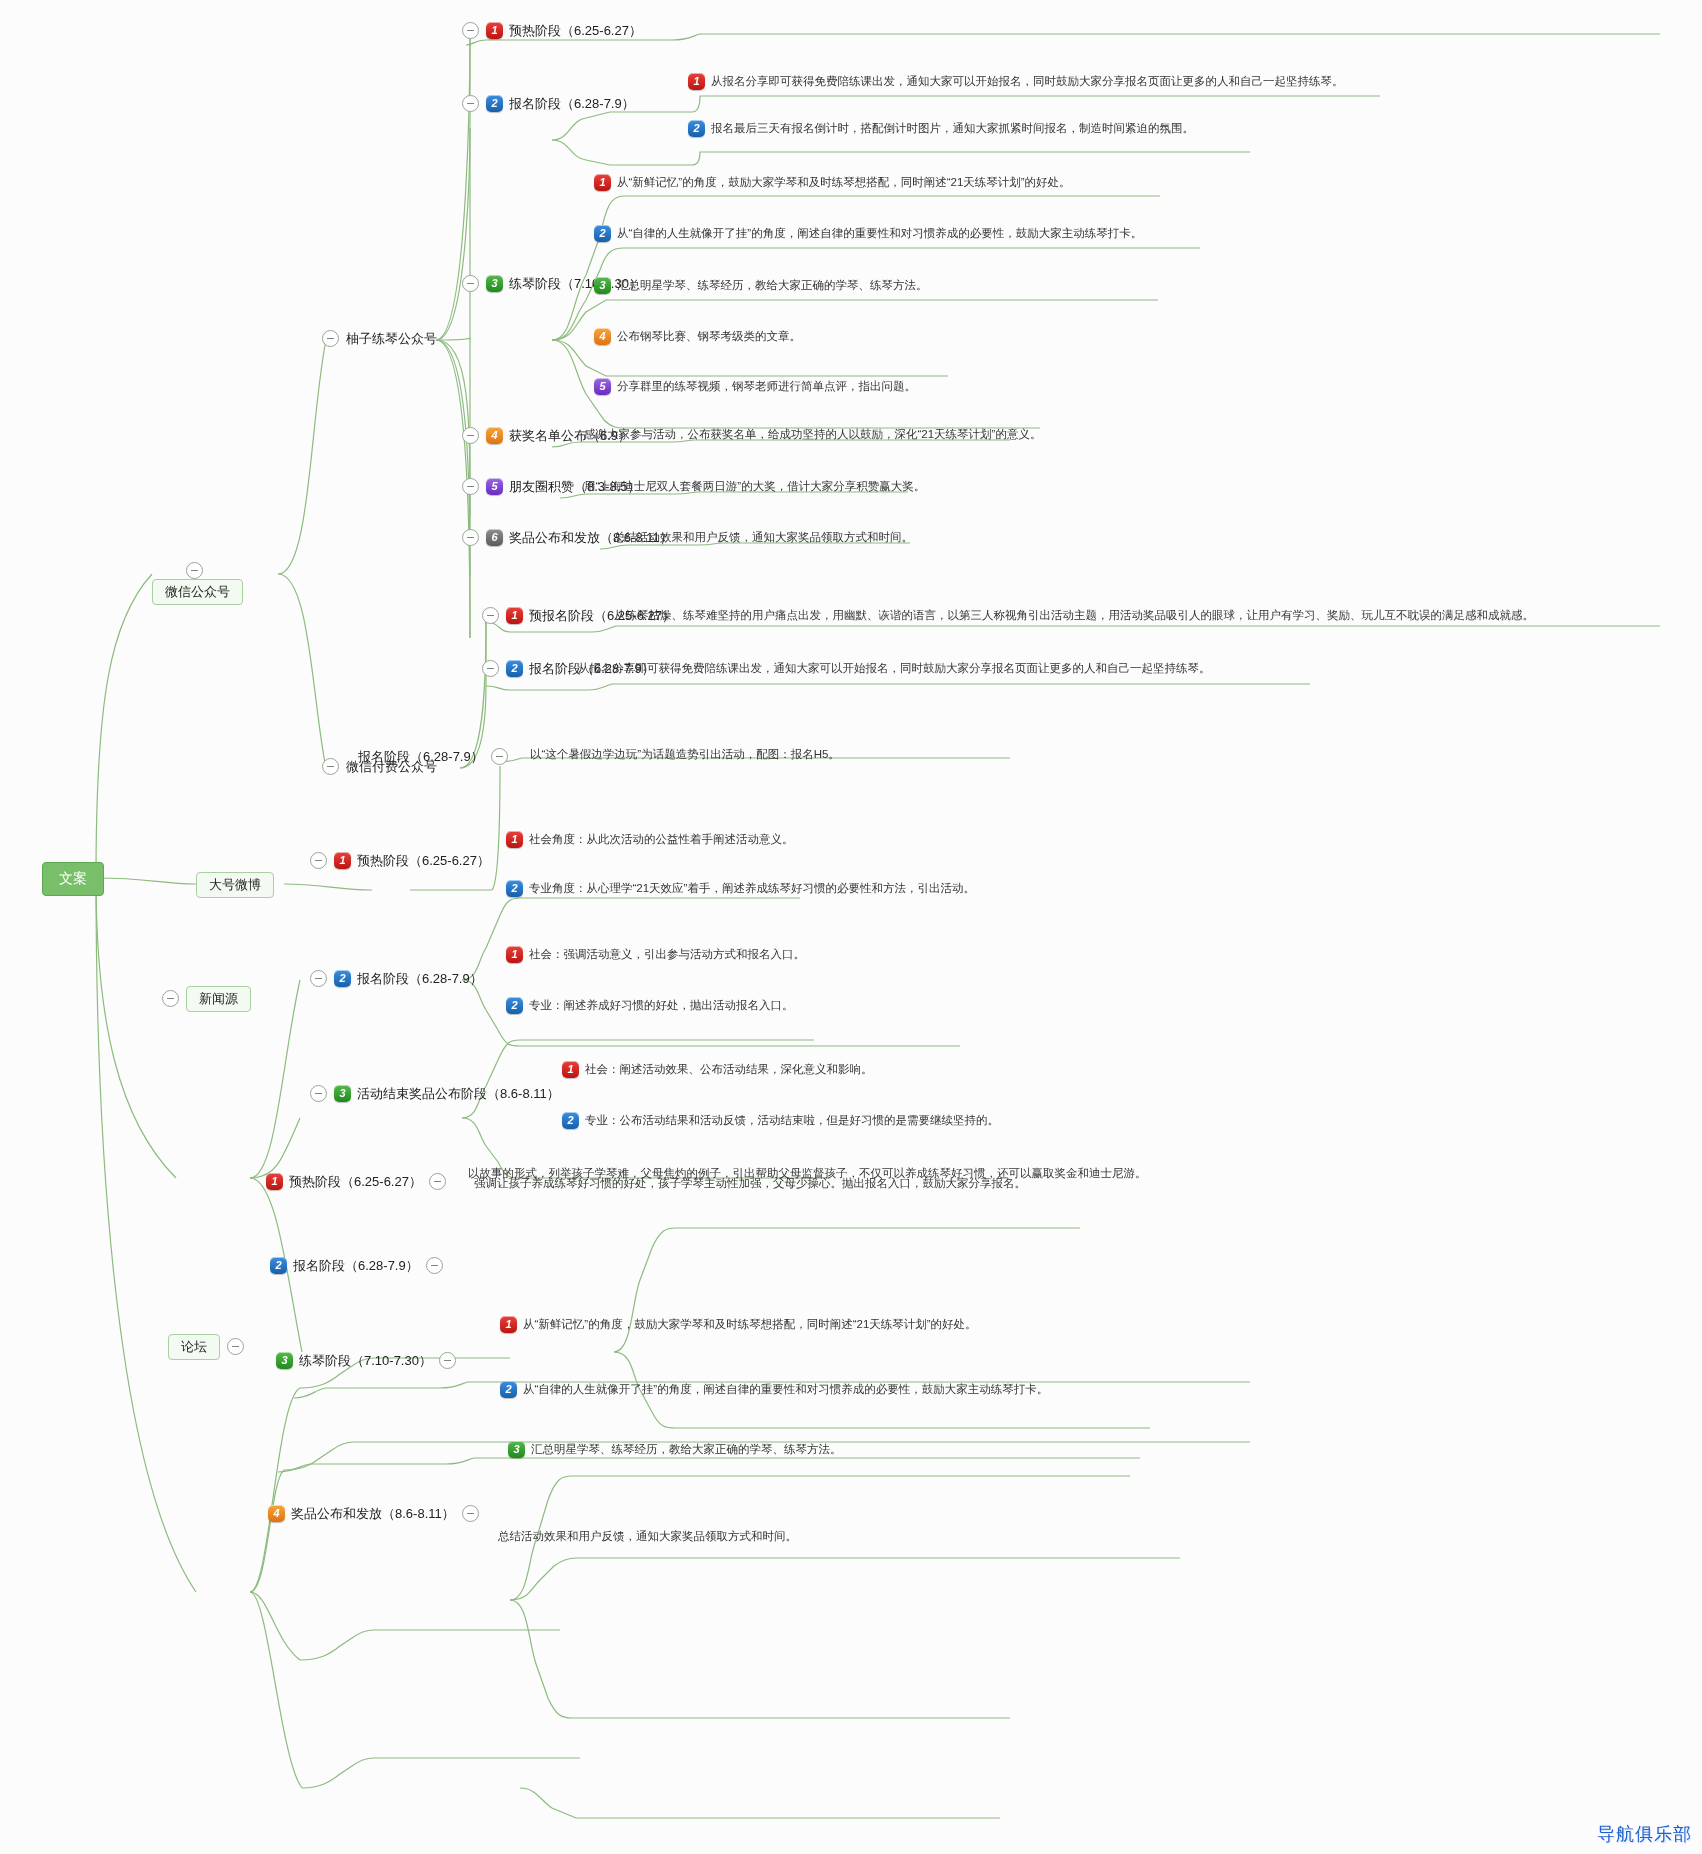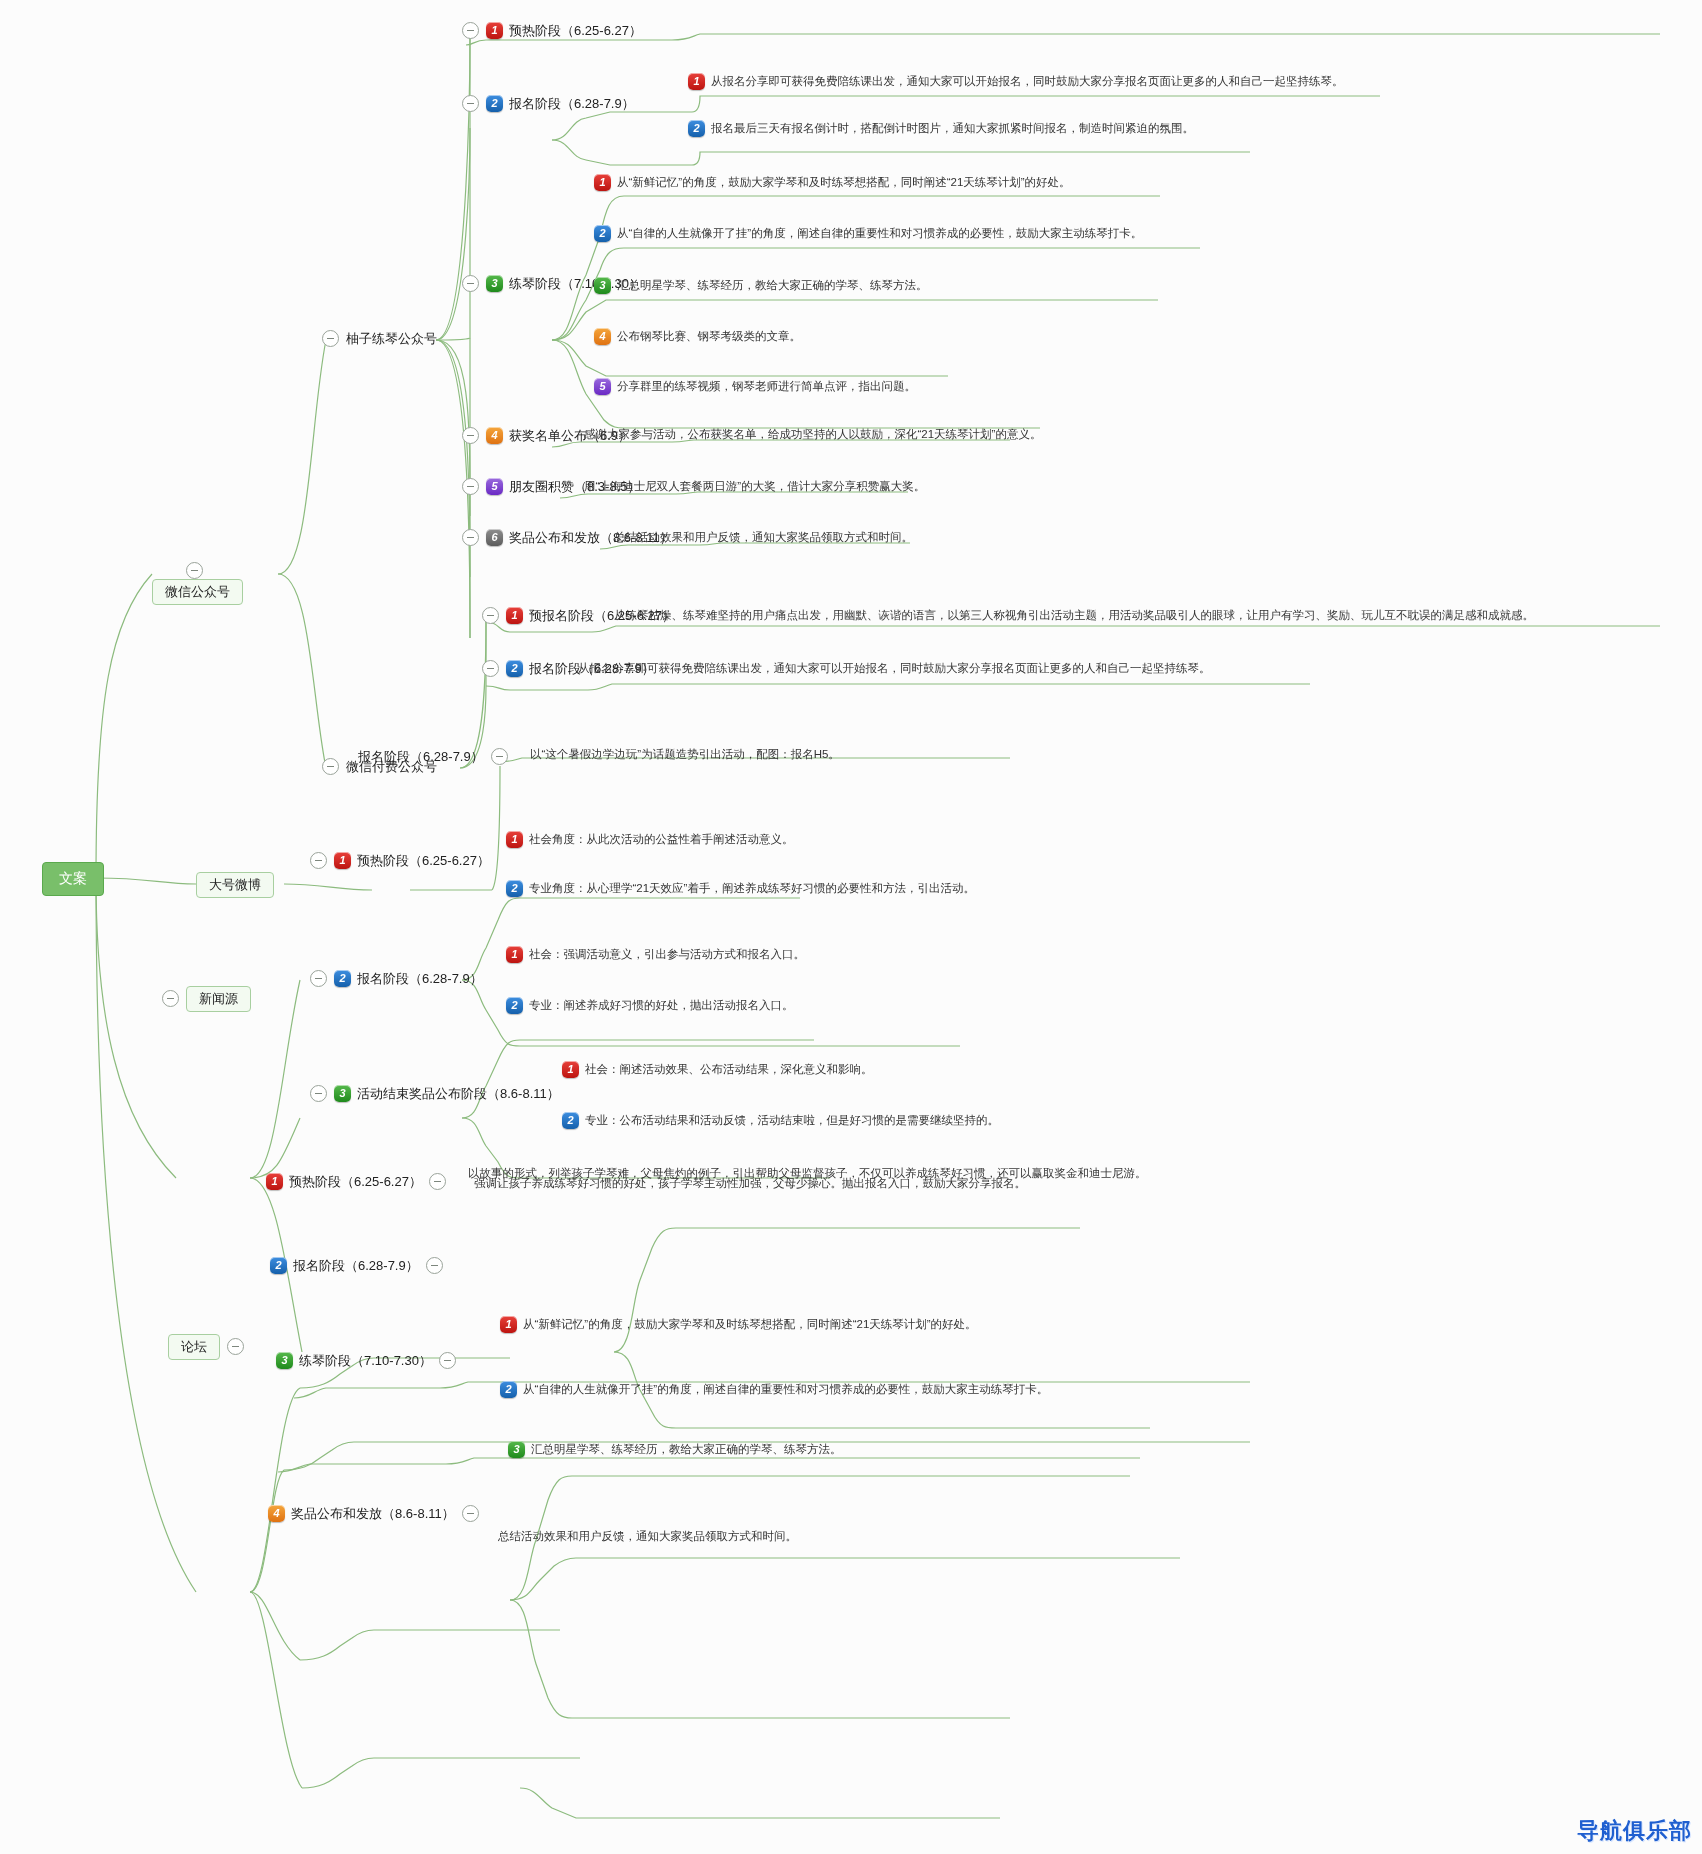--- a/index.html
+++ b/index.html
@@ -49,21 +49,21 @@
     position:absolute;background:#79bf6a;border:1px solid #5aa94d;border-radius:4px;
     color:#fff;font-size:14px;padding:7px 16px;
   }
 
   
   .desc{position:absolute;font-size:11.5px;color:#333;white-space:nowrap;line-height:1.2;}
   .desc.withbadge{display:flex;align-items:center;}
 
   
   #watermark{
-    position:absolute;right:10px;bottom:8px;font-size:22px;font-weight:bold;
+    position:absolute;right:10px;bottom:8px;font-size:18px;font-weight:normal;
     color:#1f5fd0;letter-spacing:1px;
     text-shadow:0 0 2px #fff,1px 1px 0 #cfe0ff;
   }
 </style>
 </head>
 <body>
 
 <div id="canvas">
 
   <svg id="wires" viewBox="0 0 1702 1854">

